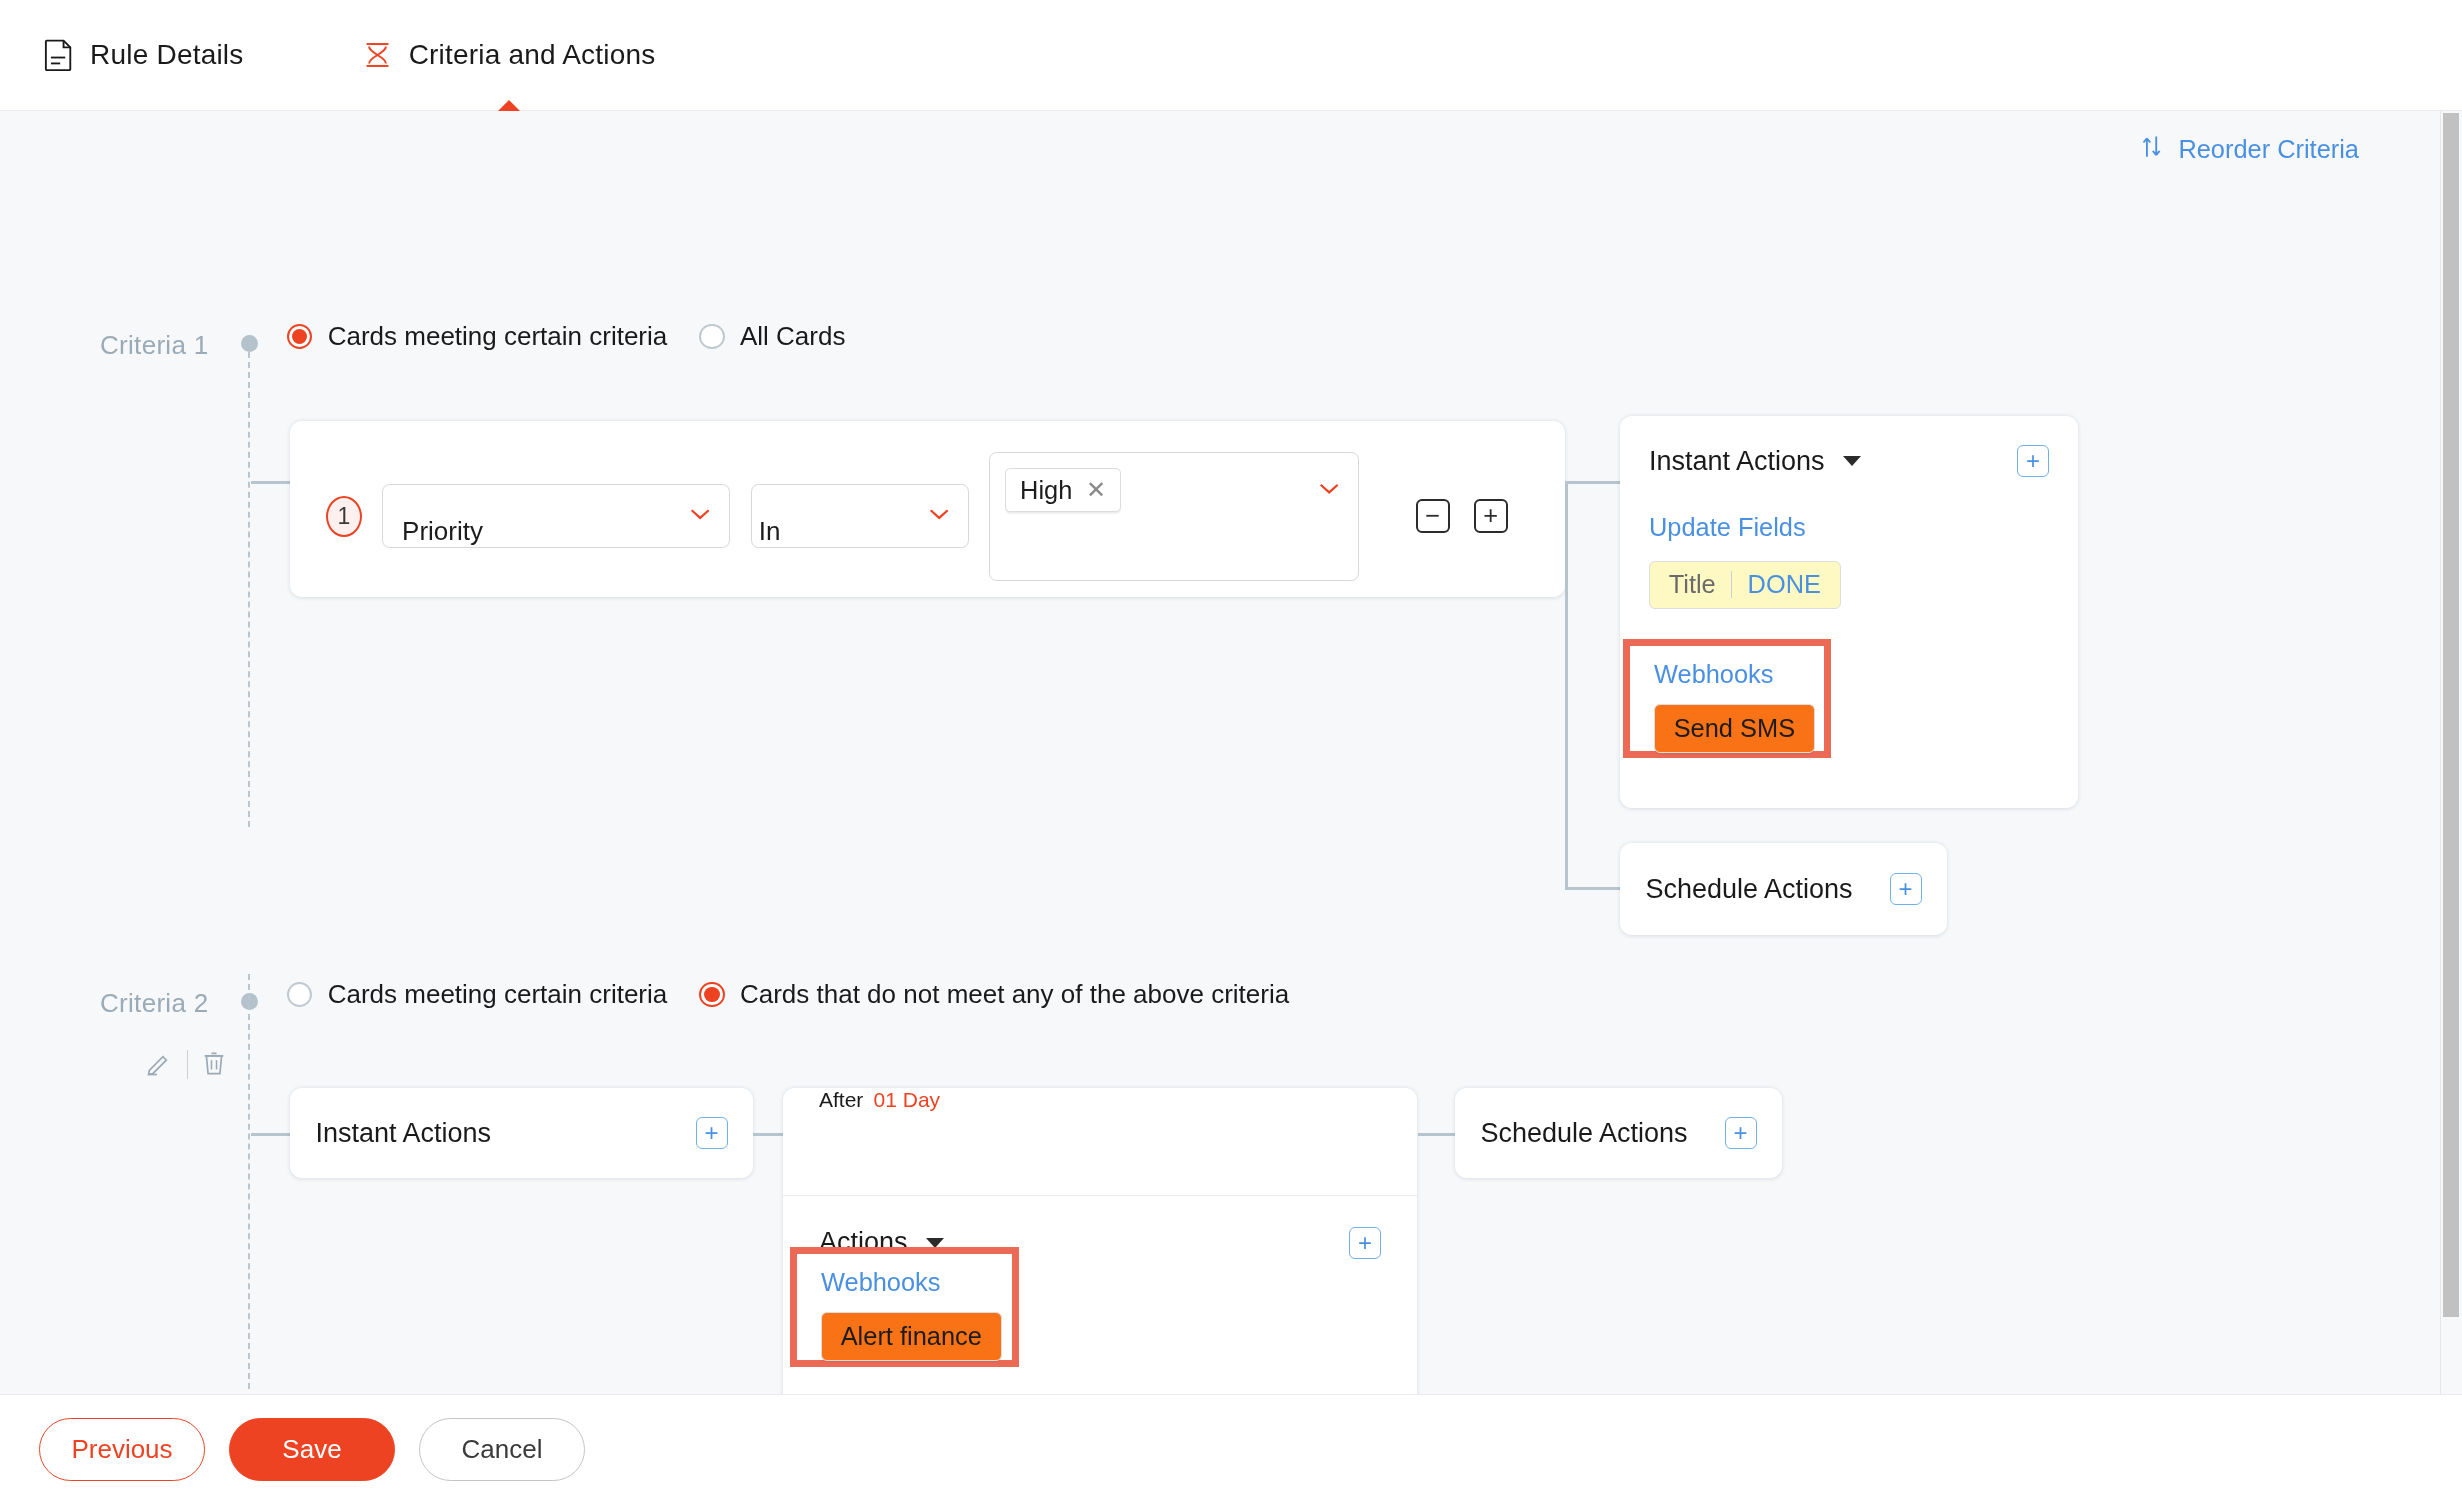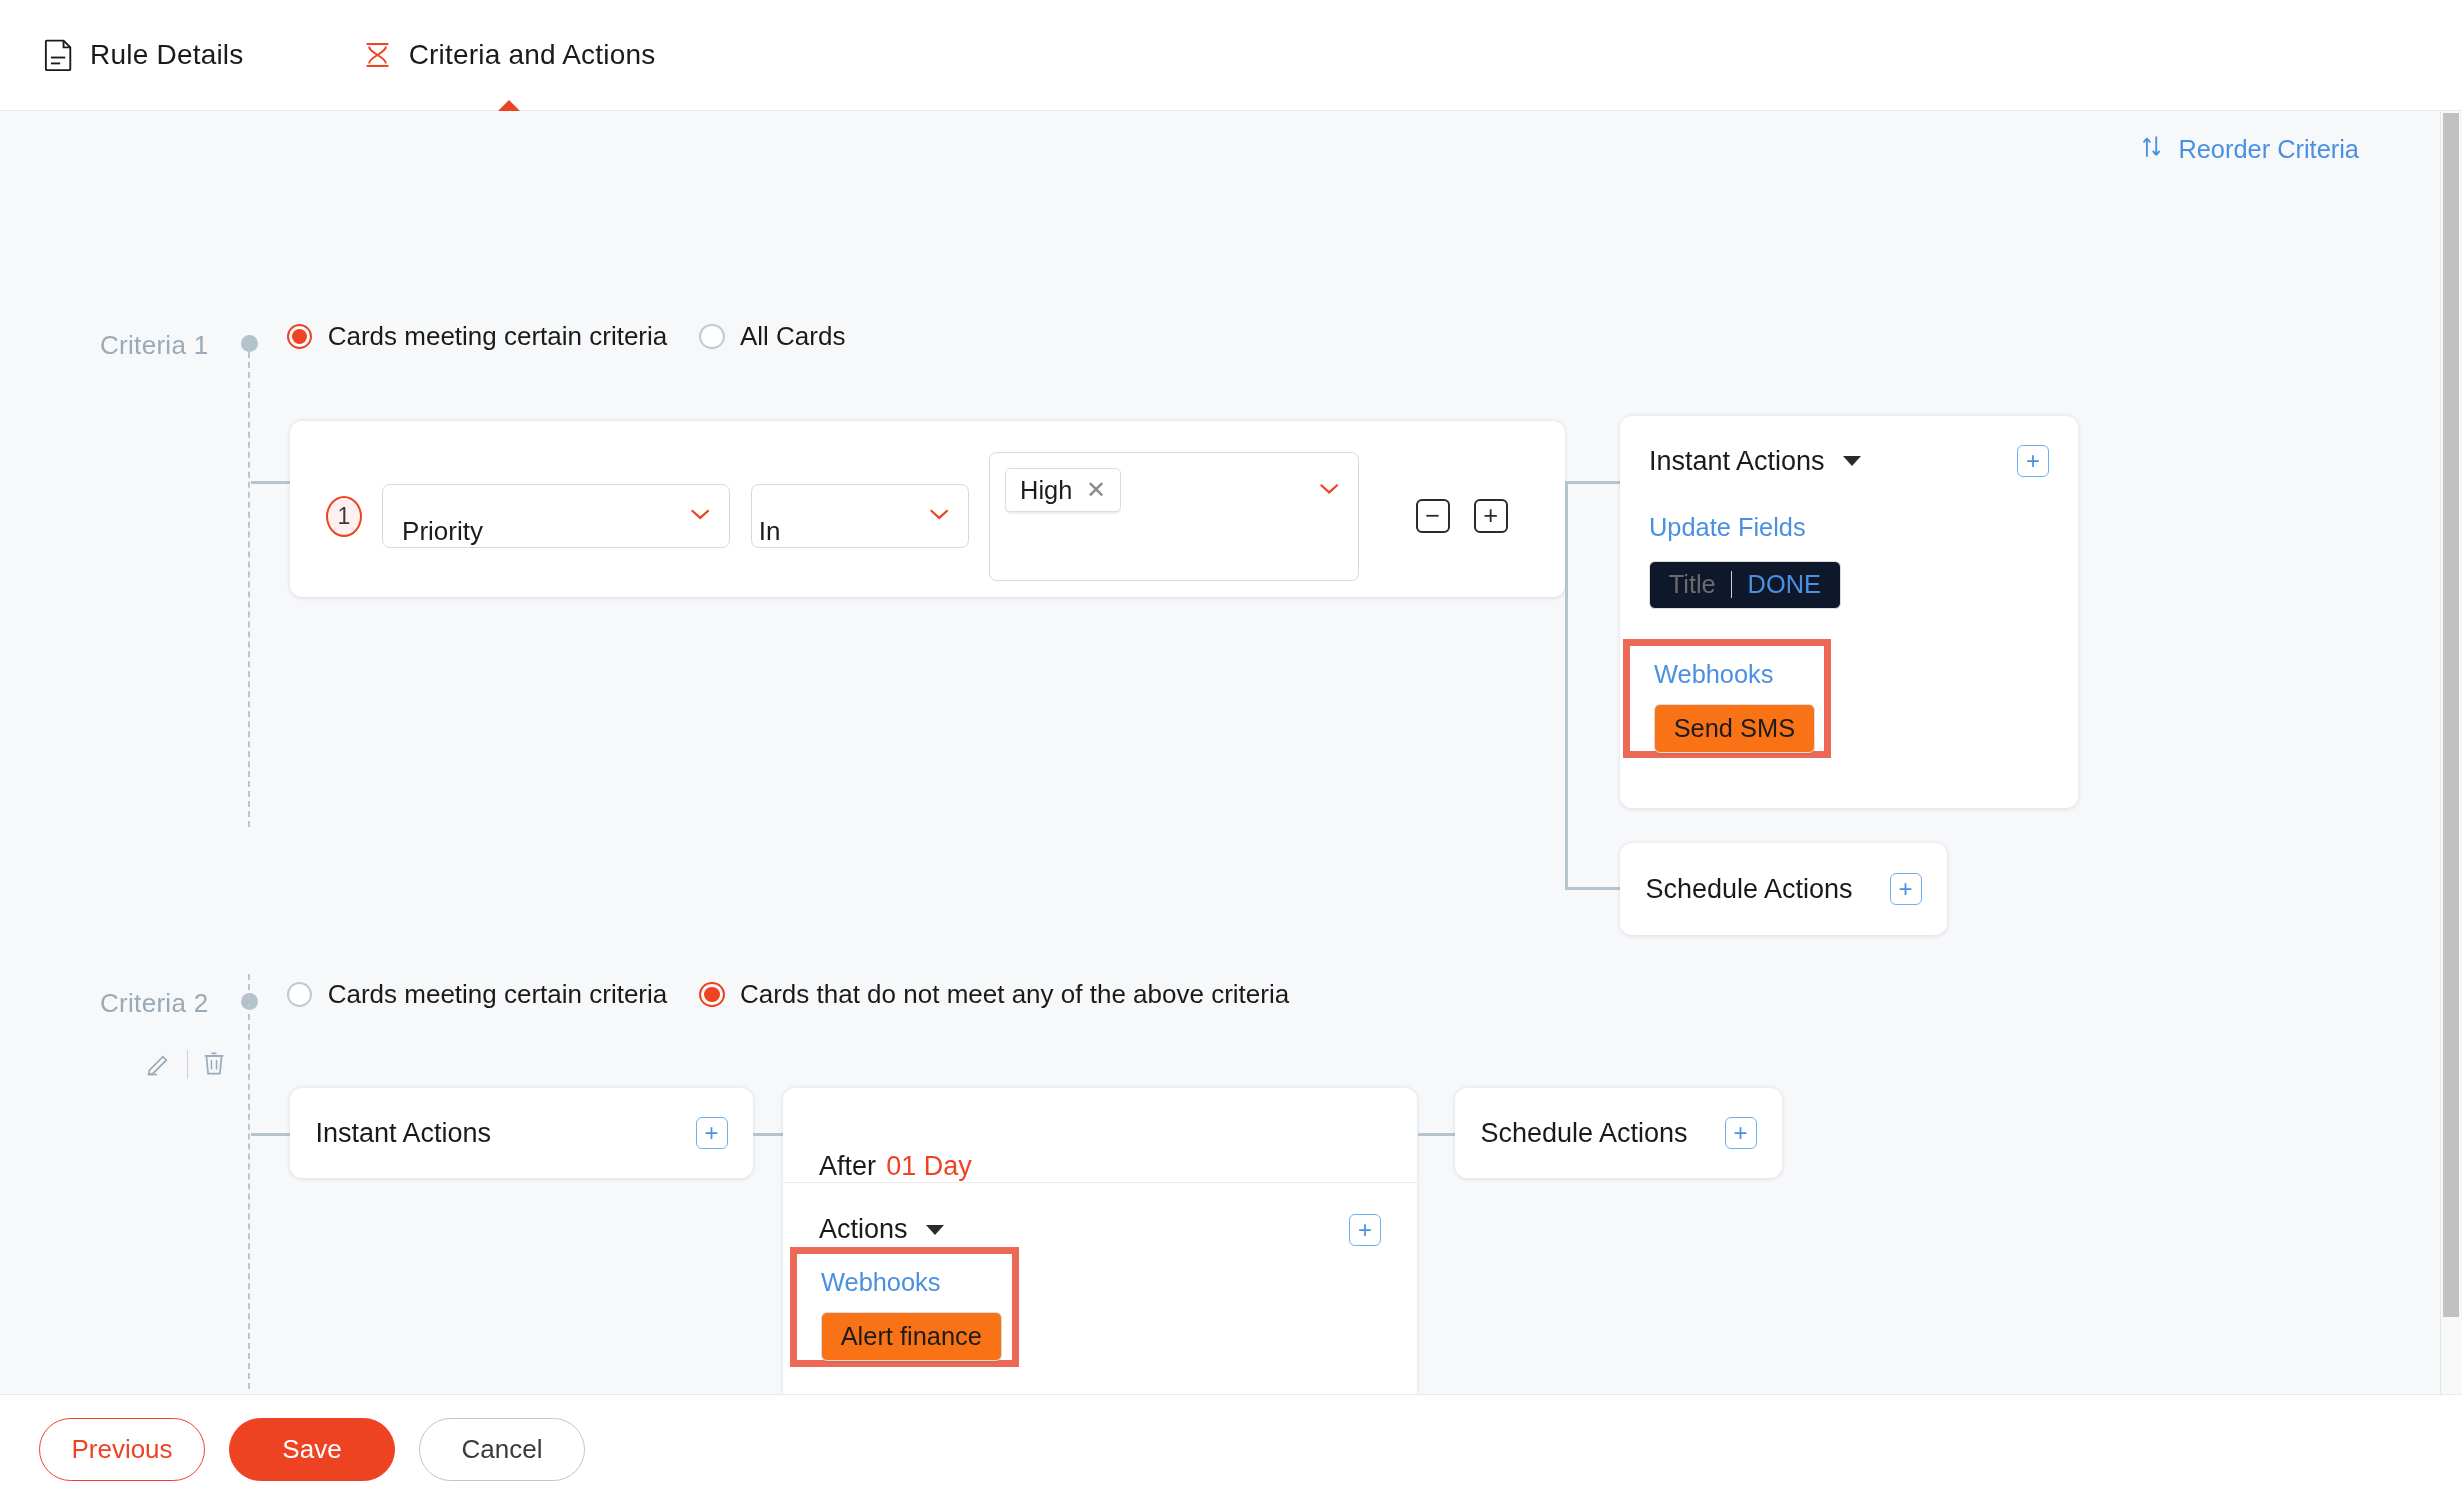--- a/index.html
+++ b/index.html
@@ -179,21 +179,21 @@
     color: #4a90e2; font-size: 24px; line-height: 1;
     cursor: pointer; flex: none;
   }
 
   .link-blue {
     font-size: 25.4px; color: #4a90e2; cursor: pointer;
   }
   .pill {
     display: inline-flex; align-items: center;
     border: 1.3px solid #dddddd; border-radius: 6px;
-    background: #0f172a; padding: 8.5px 18.7px; gap: 15.3px;
+    background: #fef9c3; padding: 8.5px 18.7px; gap: 15.3px;
   }
   .pill-key { font-size: 25.4px; color: #6b6b6b; }
   .pill-div { width: 1.3px; height: 27px; background: #cfcfcf; }
   .pill-val { font-size: 25.4px; color: #4a90e2; }
   .wh-btn {
     display: inline-flex; align-items: center;
     border: 1.3px solid #dcdcdc; border-radius: 6px;
     background: #f97316; padding: 9.3px 18.7px;
     font-size: 25.4px; color: #1c1c1c; cursor: pointer;
     box-shadow: 0 1.7px 0 rgba(0,0,0,.05);
@@ -201,23 +201,23 @@
 
   
   .hl-box {
     position: absolute;
     border: 7.6px solid #ec6a55;
     background: #ffffff;
   }
 
   
   .after-panel-head {
-    height: 95px; display: flex; align-items: flex-end;
+    height: 108px; display: flex; align-items: flex-start;
     padding: 0 36px; border-bottom: 1.7px solid #ececec;
-    font-size: 27px; color: #1a1a1a;
+    font-size: 21px; color: #1a1a1a;
   }
   .after-accent { color: #ee4323; margin-left: 10.2px; }
 
   .tiny-icon-row {
     position: absolute; display: flex; align-items: center; gap: 15.3px;
   }
   .tiny-div { width: 1.3px; height: 29px; background: #cfcfcf; }
 
   
   .footer {

